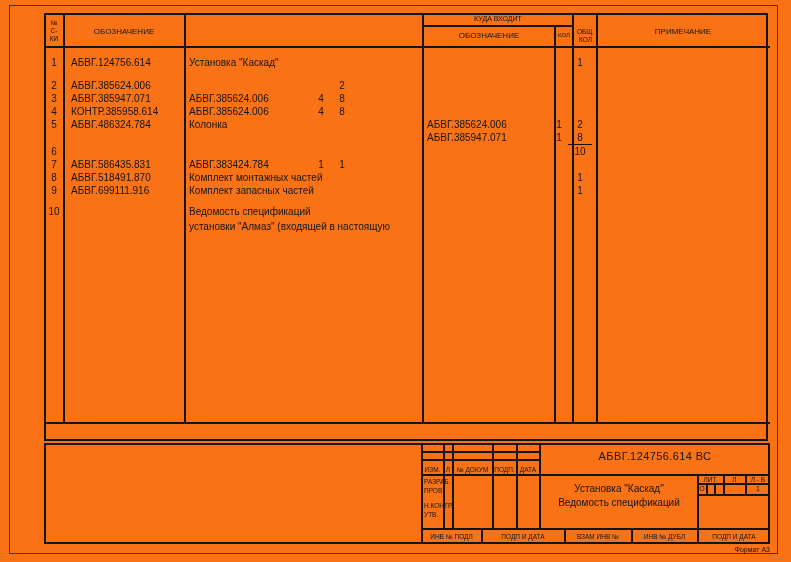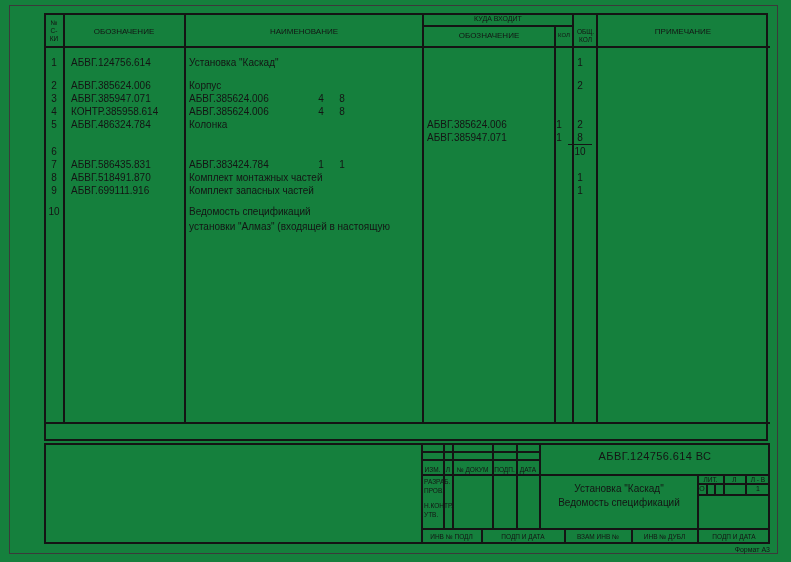--- a/index.html
+++ b/index.html
@@ -1,16 +1,16 @@
 <!DOCTYPE html>
 <html><head>
 <meta charset="utf-8">
 <style>
   html,body{margin:0;padding:0;background:#fff;}
-  .page{position:relative;width:791px;height:562px;background:#15803d;overflow:hidden;
+  .page{position:relative;width:791px;height:562px;background:#f97316;overflow:hidden;
         font-family:"Liberation Sans",sans-serif;color:#141414;}
   .frame{position:absolute;left:9px;top:5px;width:769px;height:549px;border:1px solid #3a3a3a;box-sizing:border-box;}
   .bx{position:absolute;border:2px solid #141414;box-sizing:border-box;}
   .ln{position:absolute;background:#141414;}
   .t{position:absolute;color:#141414;white-space:nowrap;}
   .c{text-align:center;}
   .hdr{font-size:8px;line-height:9px;}
   .hs{font-size:6.5px;line-height:7.5px;}
   .stack{display:flex;flex-direction:column;align-items:center;justify-content:center;}
   .row{position:absolute;left:44px;width:726px;height:12px;display:flex;font-size:10px;line-height:12px;}
@@ -42,42 +42,40 @@
   <i class="ln" style="left:424px;top:25px;width:148px;height:2px;"></i>
   <i class="ln" style="left:44px;top:46px;width:726px;height:2px;"></i>
   <i class="ln" style="left:44px;top:422px;width:726px;height:2px;"></i>
 
   <div class="t stack" style="left:44px;top:16px;width:20px;height:30px;font-size:6.5px;line-height:8px;">
     <span>№</span>
     <span>С-</span>
     <span>КИ</span>
   </div>
   <div class="t c hdr" style="left:64px;top:27px;width:120px;">ОБОЗНАЧЕНИЕ</div>
-  <div class="t c hdr" style="left:186px;top:27px;width:236px;">НАИМЕНОВАНИЕ</div>
   <div class="t c" style="left:424px;top:15px;width:148px;font-size:7px;">КУДА ВХОДИТ</div>
   <div class="t c hdr" style="left:424px;top:31px;width:130px;">ОБОЗНАЧЕНИЕ</div>
   <div class="t c" style="left:555px;top:32px;width:18px;font-size:6px;">КОЛ</div>
   <div class="t stack" style="left:574px;top:27px;width:23px;height:17px;font-size:6.5px;line-height:8px;">
     <span>ОБЩ.</span>
     <span>КОЛ</span>
   </div>
   <div class="t c hdr" style="left:598px;top:27px;width:170px;">ПРИМЕЧАНИЕ</div>
 
   <div class="row" style="top:57px;">
     <span class="cn">1</span>
     <span class="cd">АБВГ.124756.614</span>
     <span class="cm">Установка "Каскад"</span>
     <span class="cw"></span>
     <span class="cq"></span>
     <span class="ct">1</span>
   </div>
   <div class="row" style="top:80px;">
     <span class="cn">2</span>
     <span class="cd">АБВГ.385624.006</span>
-    <span class="cm">Корпус</span>
     <span class="cw"></span>
     <span class="cq"></span>
     <span class="ct">2</span>
   </div>
   <div class="row" style="top:93px;">
     <span class="cn">3</span>
     <span class="cd">АБВГ.385947.071</span>
     <span class="cw">АБВГ.385624.006</span>
     <span class="cq">4</span>
     <span class="ct">8</span>

